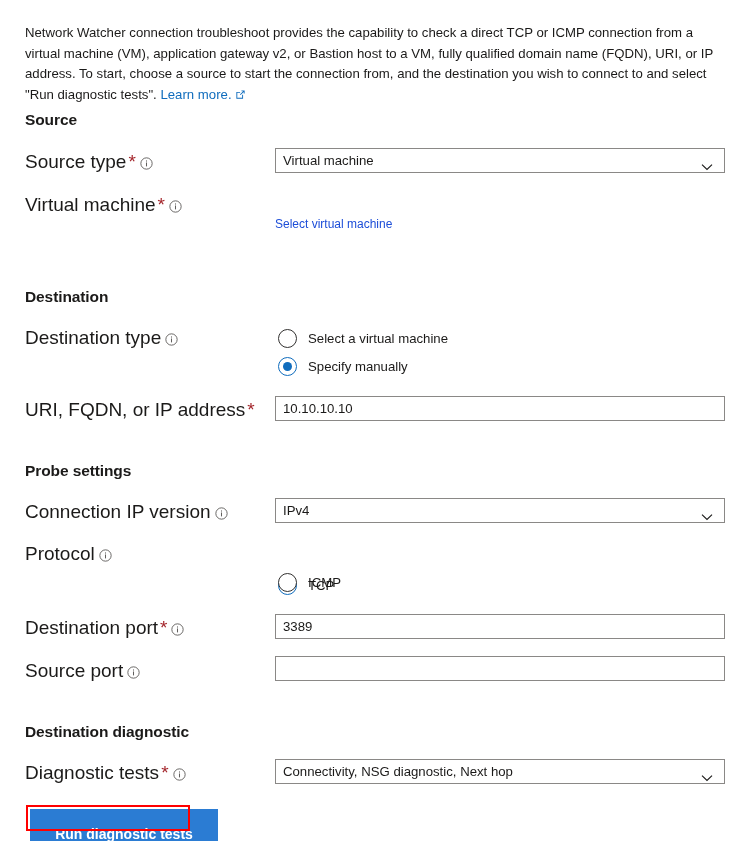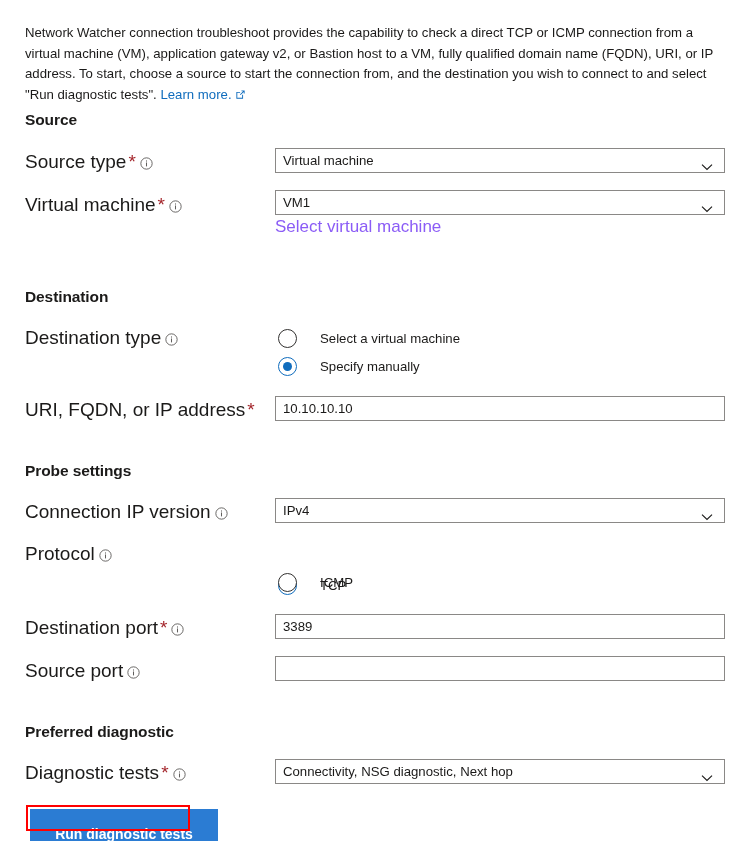--- a/index.html
+++ b/index.html
@@ -117,35 +117,34 @@
     top: 9px;
     pointer-events: none;
   }
   .select-wrap { position: absolute; left: 263px; width: 450px; height: 25px; }
   .select-wrap .field-text { left: 0; top: 0; }
 
   
   .sub-link {
     position: absolute;
     left: 263px;
-    font-size: 17px;
-    color: #8b5cf6;
+    font-size: 12px;
+    color: #1d4ed8;
     text-decoration: none;
     cursor: pointer;
   }
 
   
   .radio-item {
     position: absolute;
     left: 266px;
     height: 20px;
     display: flex;
     align-items: center;
     cursor: pointer;
-    gap: 12px;
   }
   .radio-circle {
     width: 19px;
     height: 19px;
     border-radius: 50%;
     box-sizing: border-box;
     border: 1.6px solid #323130;
     background: #ffffff;
     flex: none;
   }
@@ -225,26 +224,20 @@
     <span class="chevron"><svg viewBox="0 0 12 8" width="12" height="8">
           <path d="M1 1.6 6 6.4l5-4.8" fill="none" stroke="#1b1a19" stroke-width="1.15"></path>
         </svg></span>
   </div>
 
   <div class="row-label" style="top:197px"><span>Virtual machine</span><span class="req">*</span><span class="info-icon"><svg viewBox="0 0 14 14" width="13" height="13">
           <circle cx="7" cy="7" r="6.1" fill="none" stroke="#605e5c" stroke-width="1"></circle>
           <rect x="6.45" y="5.9" width="1.1" height="4.2" fill="#605e5c"></rect>
           <rect x="6.45" y="3.7" width="1.1" height="1.2" fill="#605e5c"></rect>
         </svg></span></div>
-  <div class="select-wrap" style="top:190px">
-    <div class="field-text">VM1</div>
-    <span class="chevron"><svg viewBox="0 0 12 8" width="12" height="8">
-          <path d="M1 1.6 6 6.4l5-4.8" fill="none" stroke="#1b1a19" stroke-width="1.15"></path>
-        </svg></span>
-  </div>
   <a class="sub-link" style="top:217px" href="#">Select virtual machine</a>
 
   <div class="section-title" style="top:288px">Destination</div>
 
   <div class="row-label" style="top:330px"><span>Destination type</span><span class="info-icon"><svg viewBox="0 0 14 14" width="13" height="13">
           <circle cx="7" cy="7" r="6.1" fill="none" stroke="#605e5c" stroke-width="1"></circle>
           <rect x="6.45" y="5.9" width="1.1" height="4.2" fill="#605e5c"></rect>
           <rect x="6.45" y="3.7" width="1.1" height="1.2" fill="#605e5c"></rect>
         </svg></span></div>
 
@@ -296,21 +289,21 @@
         </svg></span></div>
   <input class="field" style="top: 614px;" type="text" value="3389">
 
   <div class="row-label" style="top:663px"><span>Source port</span><span class="info-icon"><svg viewBox="0 0 14 14" width="13" height="13">
           <circle cx="7" cy="7" r="6.1" fill="none" stroke="#605e5c" stroke-width="1"></circle>
           <rect x="6.45" y="5.9" width="1.1" height="4.2" fill="#605e5c"></rect>
           <rect x="6.45" y="3.7" width="1.1" height="1.2" fill="#605e5c"></rect>
         </svg></span></div>
   <input class="field" style="top: 656px;" type="text" value="">
 
-  <div class="section-title" style="top:723px">Preferred diagnostic</div>
+  <div class="section-title" style="top:723px">Destination diagnostic</div>
 
   <div class="row-label" style="top:765px"><span>Diagnostic tests</span><span class="req">*</span><span class="info-icon"><svg viewBox="0 0 14 14" width="13" height="13">
           <circle cx="7" cy="7" r="6.1" fill="none" stroke="#605e5c" stroke-width="1"></circle>
           <rect x="6.45" y="5.9" width="1.1" height="4.2" fill="#605e5c"></rect>
           <rect x="6.45" y="3.7" width="1.1" height="1.2" fill="#605e5c"></rect>
         </svg></span></div>
   <div class="select-wrap" style="top:759px">
     <div class="field-text">Connectivity, NSG diagnostic, Next hop</div>
     <span class="chevron"><svg viewBox="0 0 12 8" width="12" height="8">
           <path d="M1 1.6 6 6.4l5-4.8" fill="none" stroke="#1b1a19" stroke-width="1.15"></path>

